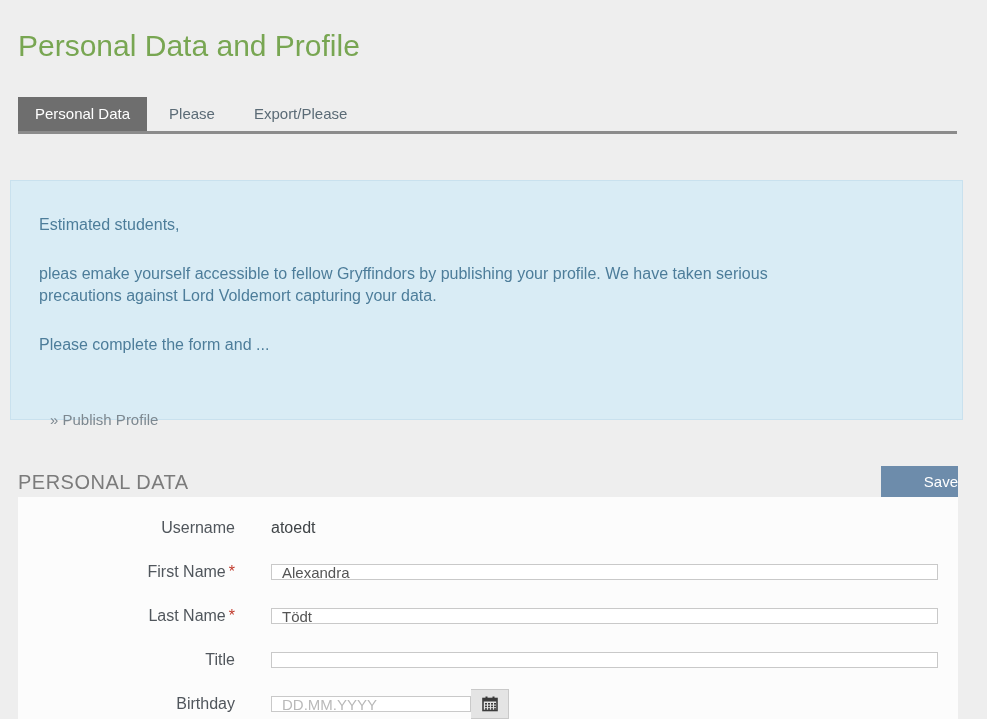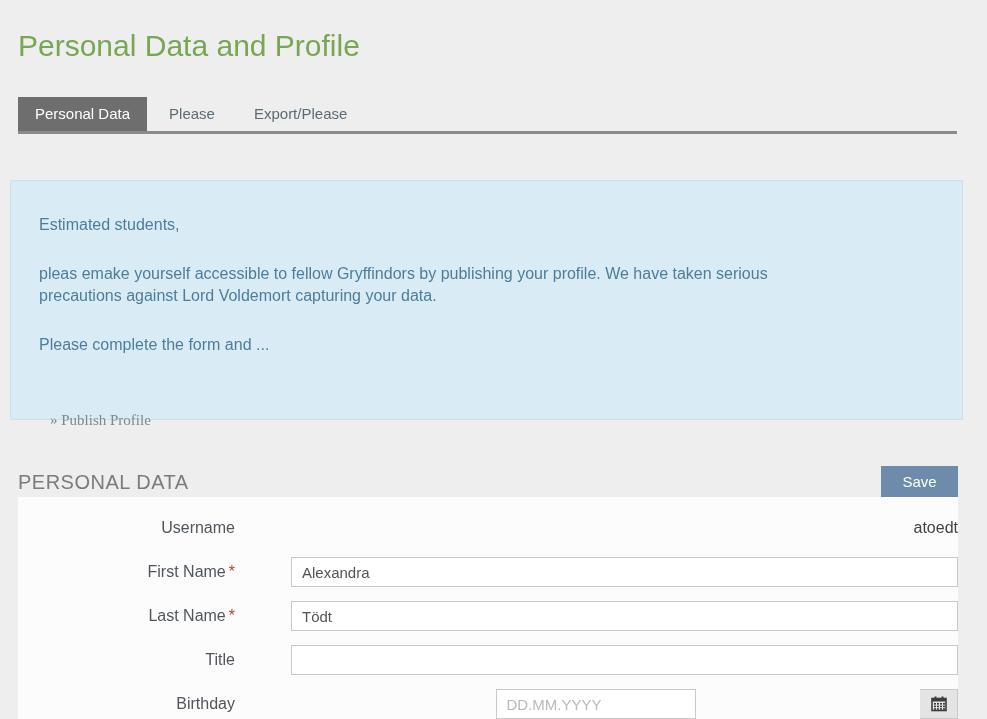--- a/index.html
+++ b/index.html
@@ -55,21 +55,20 @@
   .info-box .para { margin-top: 27px; }
   .info-box .para:first-child { margin-top: 0; }
   .info-box .pre { white-space: pre-line; }
   .publish-link {
     display: inline-block;
     margin: 31px 0 0 11px;
     font-size: 15px;
     color: #7d8890;
     cursor: pointer;
     text-decoration: none;
-    font-family: Liberation Serif, serif;
   }
   
   .section-header {
     margin: 46px 0 0 18px;
     width: 940px;
     height: 31px;
     display: flex;
     justify-content: space-between;
     align-items: flex-end;
   }
@@ -82,52 +81,52 @@
   }
   .save-button {
     width: 77px;
     height: 31px;
     background: #6d8cab;
     color: #ffffff;
     font-size: 15px;
     font-family: "Liberation Sans", "DejaVu Sans", sans-serif;
     border: none;
     cursor: pointer;
+    text-align: right;
   }
   
   .form-panel {
     margin-left: 18px;
     width: 940px;
     height: 400px;
     background: #fcfcfc;
     padding-top: 16px;
   }
   .form-row {
     display: flex;
     align-items: center;
     height: 30px;
     margin-bottom: 14px;
-    justify-content: space-between;
   }
   .form-label {
     width: 217px;
     margin-right: 36px;
     text-align: right;
     font-size: 16px;
     color: #50565c;
     white-space: nowrap;
   }
   .required-mark { color: #c0392b; margin-left: 3px; }
   .static-value {
     font-size: 16px;
     color: #3f4447;
   }
   .text-input {
     width: 667px;
-    height: 30px;
+    height: 16px;
     border: 1px solid #c9c9c9;
     background: #ffffff;
     padding: 0 10px;
     font-size: 15px;
     color: #555555;
     font-family: "Liberation Sans", "DejaVu Sans", sans-serif;
     outline: none;
   }
   .text-input::placeholder { color: #b9b9b9; }
   .date-input { width: 200px; }

